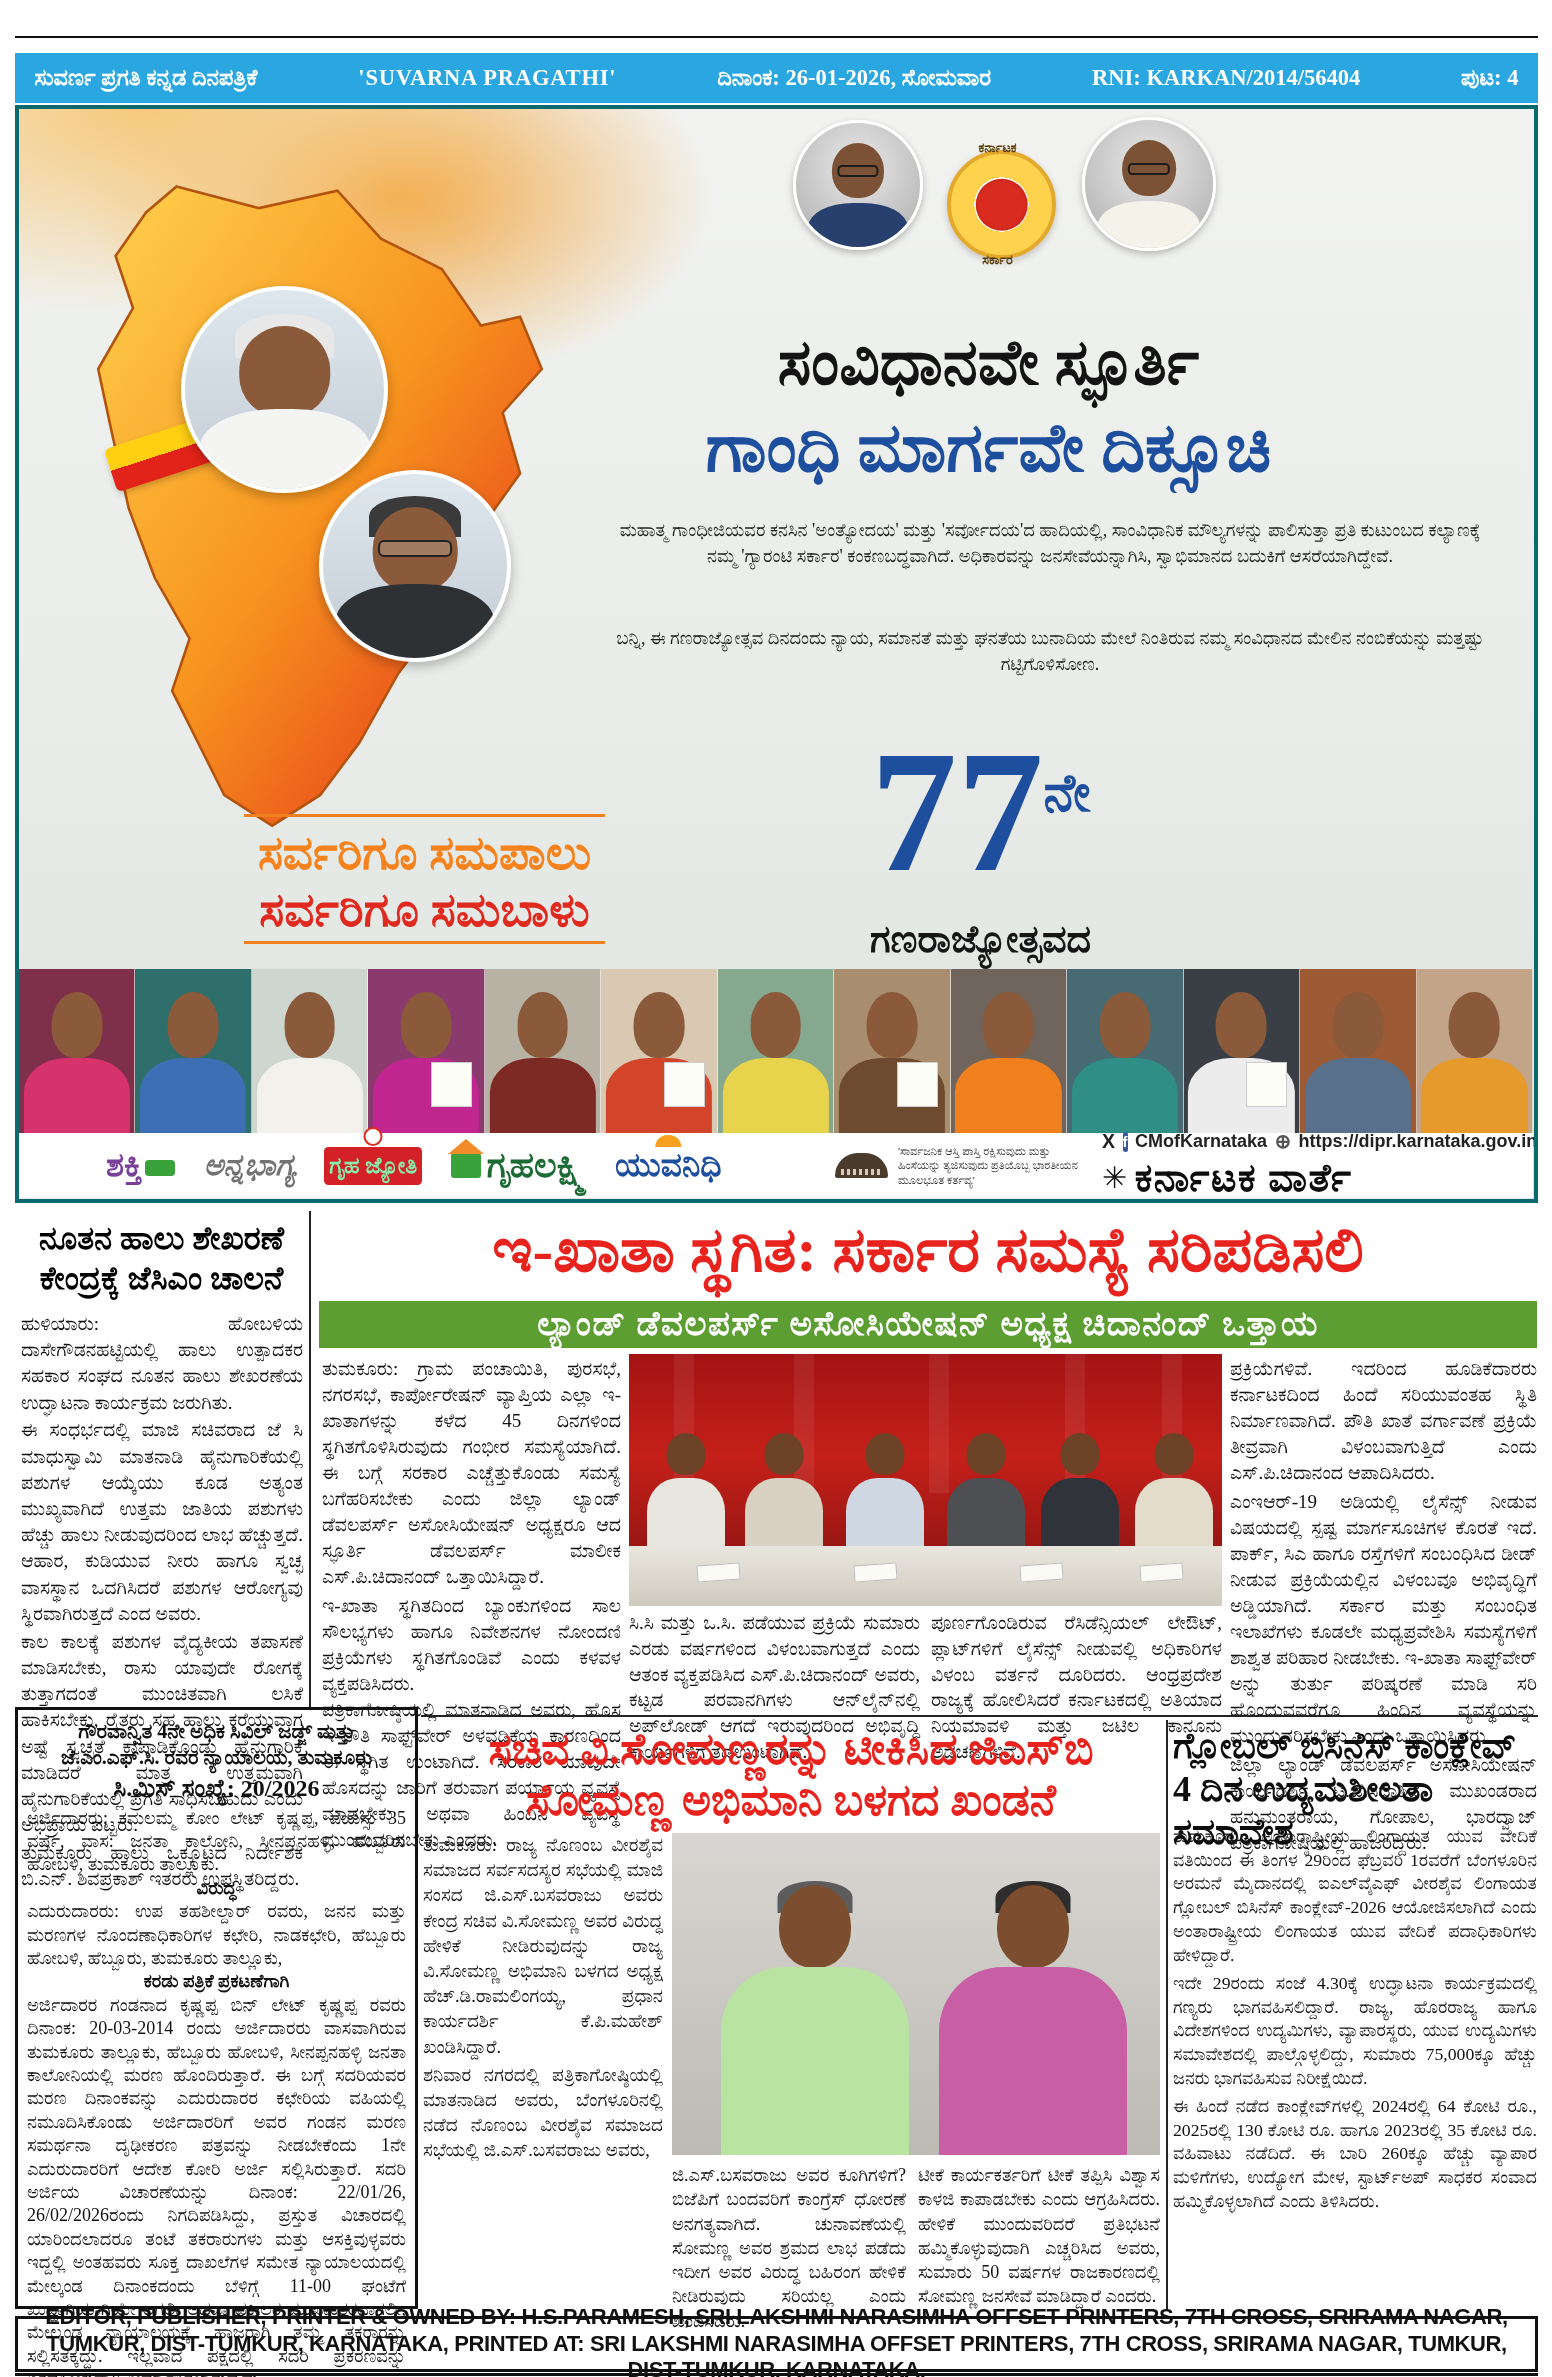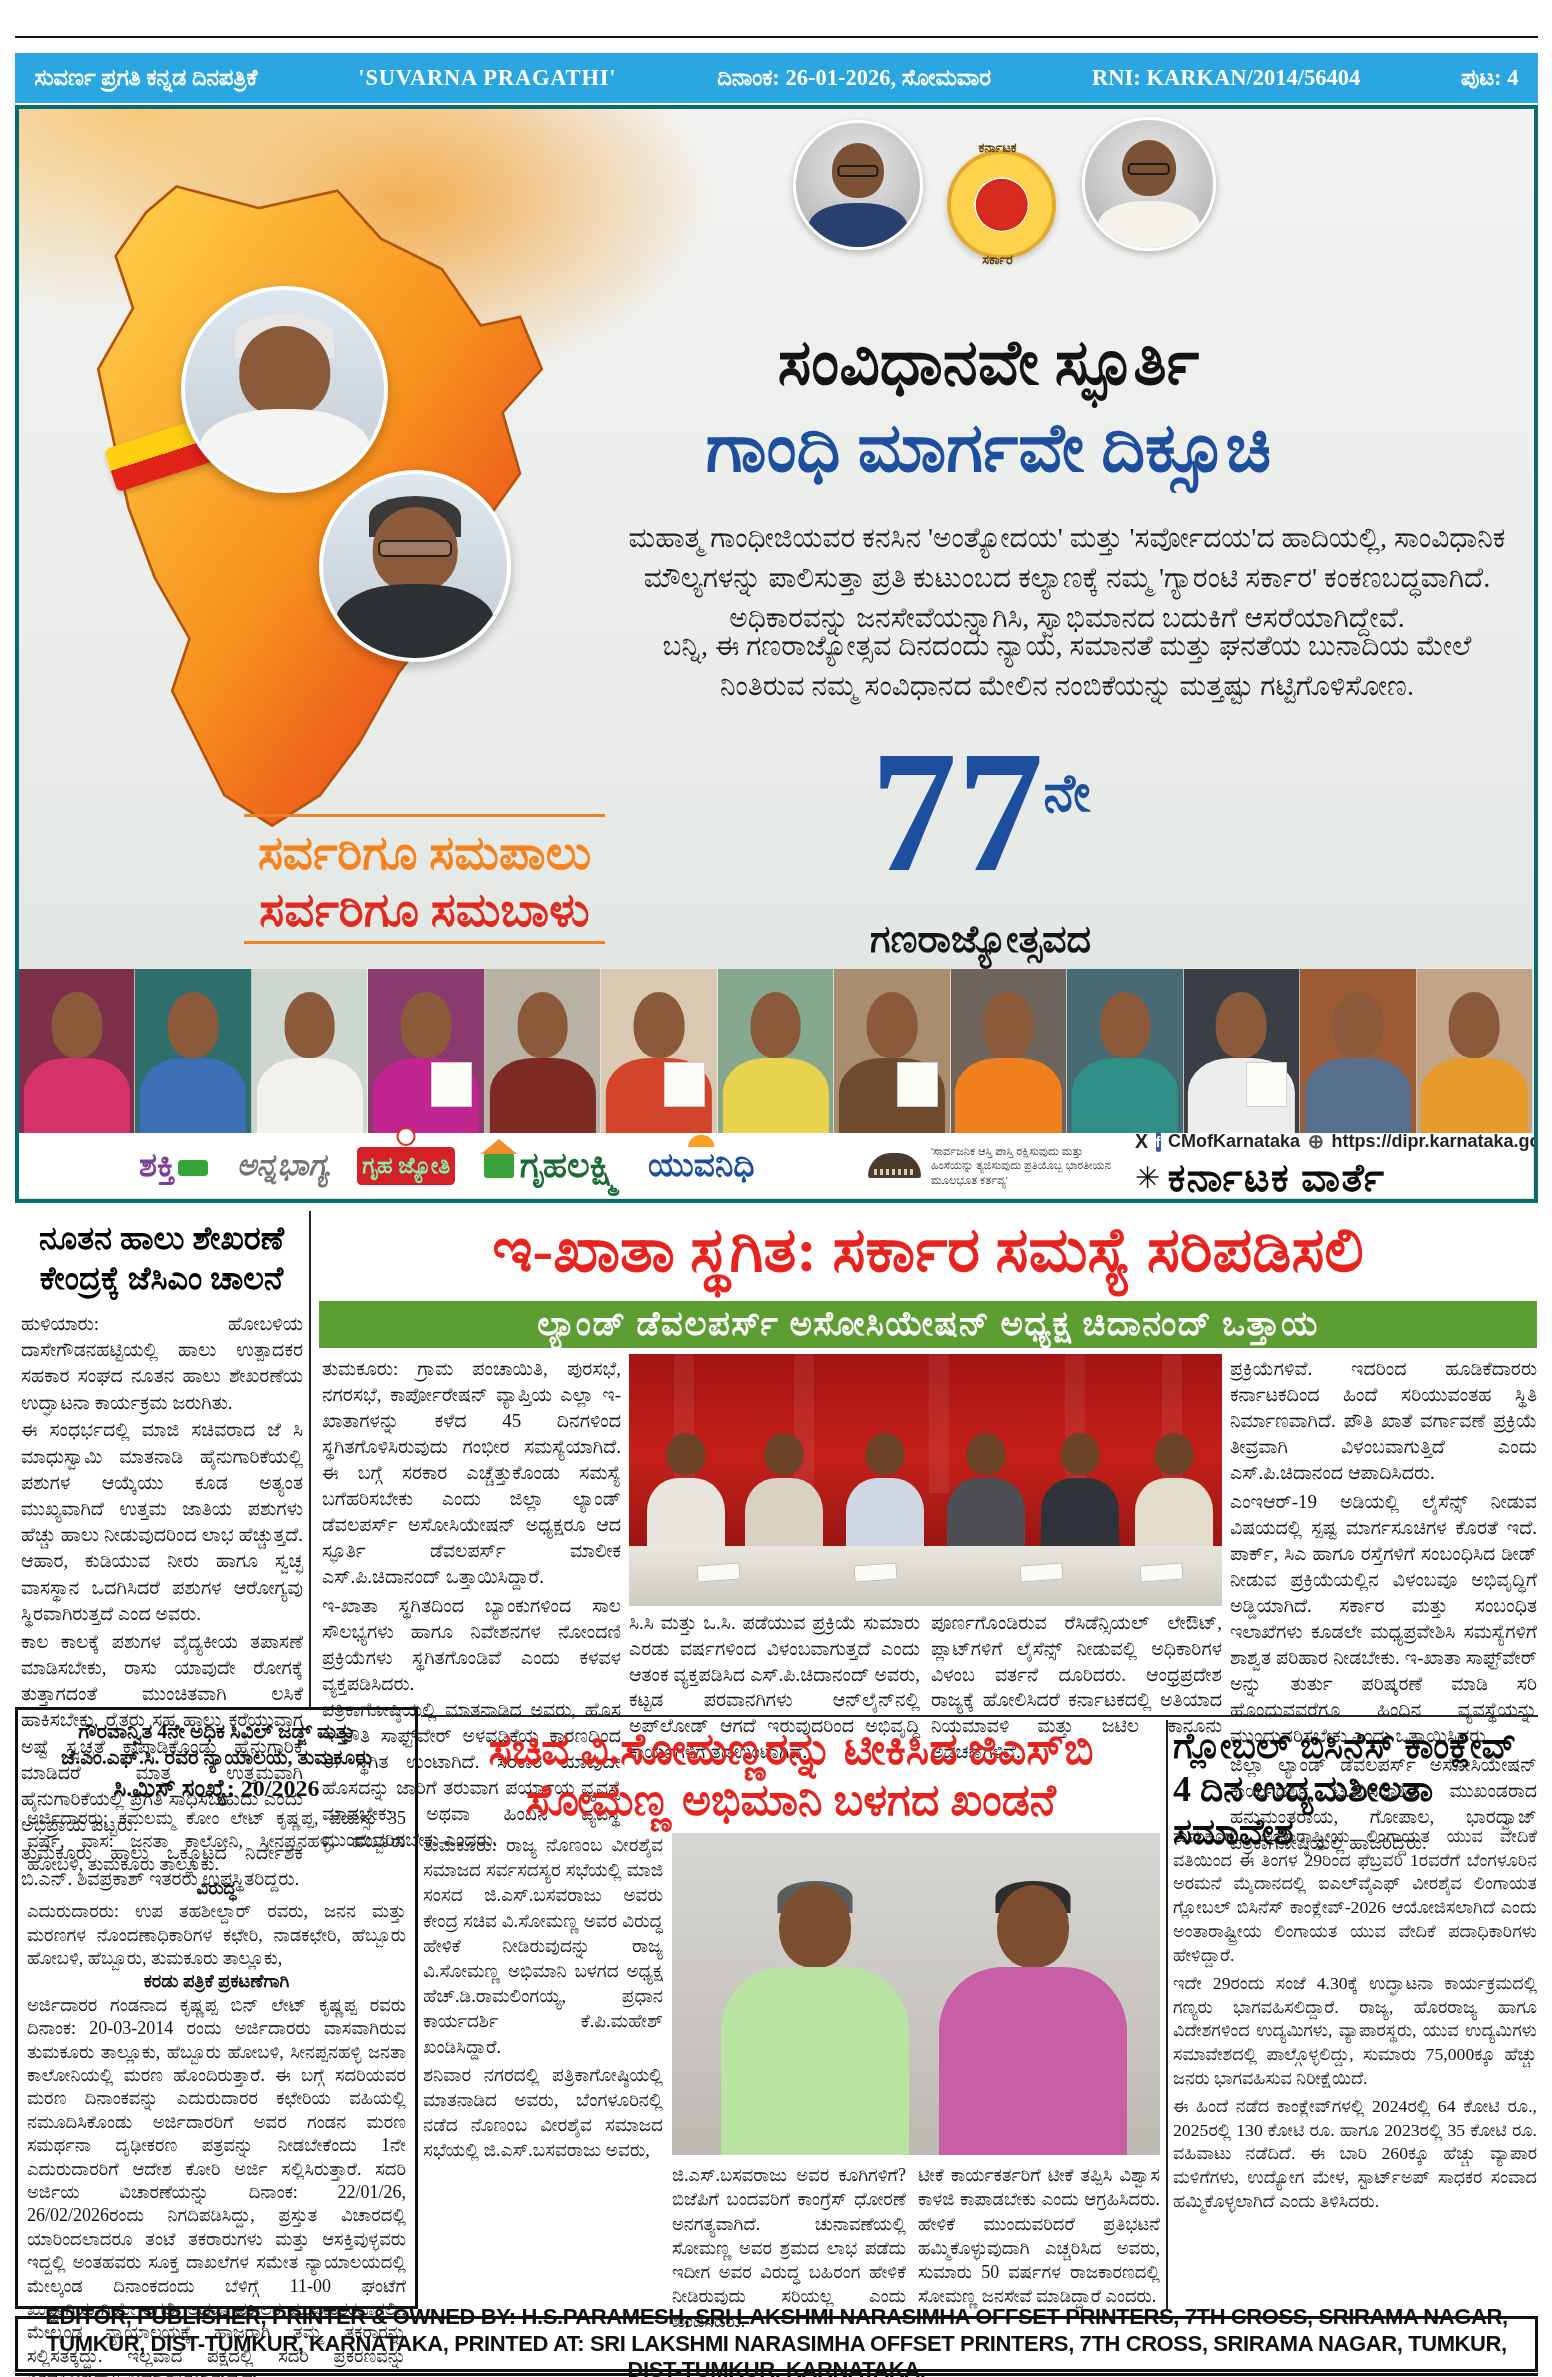--- a/index.html
+++ b/index.html
@@ -16,21 +16,21 @@
 
   
   .ad{left:15px;top:105px;width:1523px;height:1098px;border:4.5px solid #0a6a6d;box-sizing:border-box;
       background:
         radial-gradient(751px 376px at 8% 0%, #f6c97c 0%, rgba(246,201,124,0) 55%),
         radial-gradient(526px 315px at 25% 8%, #f2a948 0%, rgba(242,169,72,0) 60%),
         linear-gradient(180deg,#f2f3f1 0%,#e9ece9 55%,#dfe4e1 100%);
       overflow:hidden;}
   .ad-headline1{left:481px;top:218px;width:977px;text-align:center;font-weight:bold;font-size:63px;color:#141414;}
   .ad-headline2{left:481px;top:300px;width:977px;text-align:center;font-weight:bold;font-size:68px;color:#1d4f9e;}
-  .ad-para{left:605px;width:886px;text-align:center;font-size:28px;line-height:1.42;color:#1c1c1c;}
+  .ad-para{left:588px;width:886px;text-align:center;font-size:18px;line-height:1.42;color:#1c1c1c;}
   .greet-1{left:676px;top:595px;width:571px;text-align:center;font-weight:bold;font-size:36px;color:#161616;}
   .greet-num{left:676px;top:616px;width:571px;text-align:center;font-weight:bold;font-size:173px;line-height:1;color:#1d4f9e;}
   .greet-num sup{font-size:53px;vertical-align:super;}
   .greet-2{left:676px;top:808px;width:571px;text-align:center;font-weight:bold;font-size:38px;color:#161616;}
   .greet-3{left:676px;top:856px;width:571px;text-align:center;font-weight:bold;font-size:38px;color:#161616;}
   .slogan-rule{left:225px;width:361px;height:3px;background:#f08020;}
   .slogan1{left:150px;top:717px;width:511px;text-align:center;font-weight:bold;font-size:47px;color:#f5821c;}
   .slogan2{left:150px;top:774px;width:511px;text-align:center;font-weight:bold;font-size:47px;color:#e02a1f;}
 
   
@@ -72,21 +72,21 @@
   .crowd{left:0;top:860px;width:1514px;height:164px;display:flex;}
   .tile{flex:1 1 auto;position:relative;overflow:hidden;border-right:1.5px solid rgba(255,255,255,.6);background:var(--bg);}
   .tile .head{position:absolute;left:50%;top:14%;width:44%;height:40%;transform:translateX(-50%);
               background:var(--skin,#8a5a3b);border-radius:50% 50% 45% 45%;}
   .tile .torso{position:absolute;left:50%;bottom:-6%;width:92%;height:52%;transform:translateX(-50%);
               background:var(--shirt);border-radius:40% 40% 0 0;}
   .tile .paper{position:absolute;left:54%;bottom:16%;width:34%;height:26%;background:#fdfdf8;border:0.8px solid #ccc;}
 
   
   .logoband{left:0;top:1024px;width:1514px;height:65px;background:#fff;display:flex;align-items:center;}
-  .schemes{display:flex;align-items:center;gap:28.5px;margin-left:120px;}
+  .schemes{display:flex;align-items:center;gap:28.5px;margin-left:87px;}
   .lg-shakti{font-weight:bold;font-size:33px;color:#7a3f98;position:relative;}
   .lg-shakti .bus{display:inline-block;width:30px;height:16.5px;background:#3aa23a;border-radius:3.8px;margin-left:3px;vertical-align:middle;}
   .lg-anna{font-weight:bold;font-size:30px;color:#737373;font-style:italic;}
   .lg-jyothi{background:#d42027;color:#86efac;font-weight:bold;font-size:22.5px;padding:6px 5px;border-radius:4.5px;position:relative;}
   .lg-jyothi .bulb{position:absolute;left:50%;top:-19.5px;transform:translateX(-50%);width:15px;height:15px;
                    border:2.3px solid #e02a1f;border-radius:50%;background:#fff;}
   .lg-lakshmi{font-weight:bold;font-size:35px;color:#1d6b34;display:flex;align-items:center;gap:6px;}
   .lg-lakshmi .house{width:30px;height:25.5px;background:#3aa23a;position:relative;border-radius:3px;}
   .lg-lakshmi .house::before{content:"";position:absolute;left:-3px;top:-13.5px;border-left:18px solid transparent;
                    border-right:18px solid transparent;border-bottom:15px solid #f28c28;}

